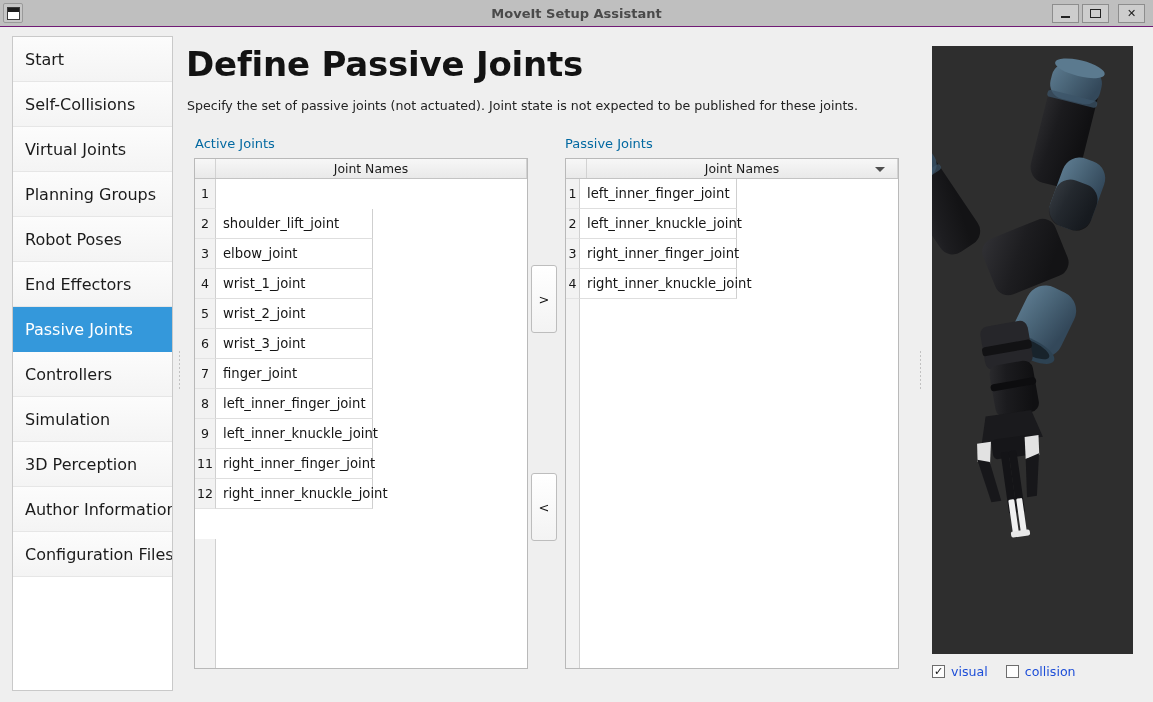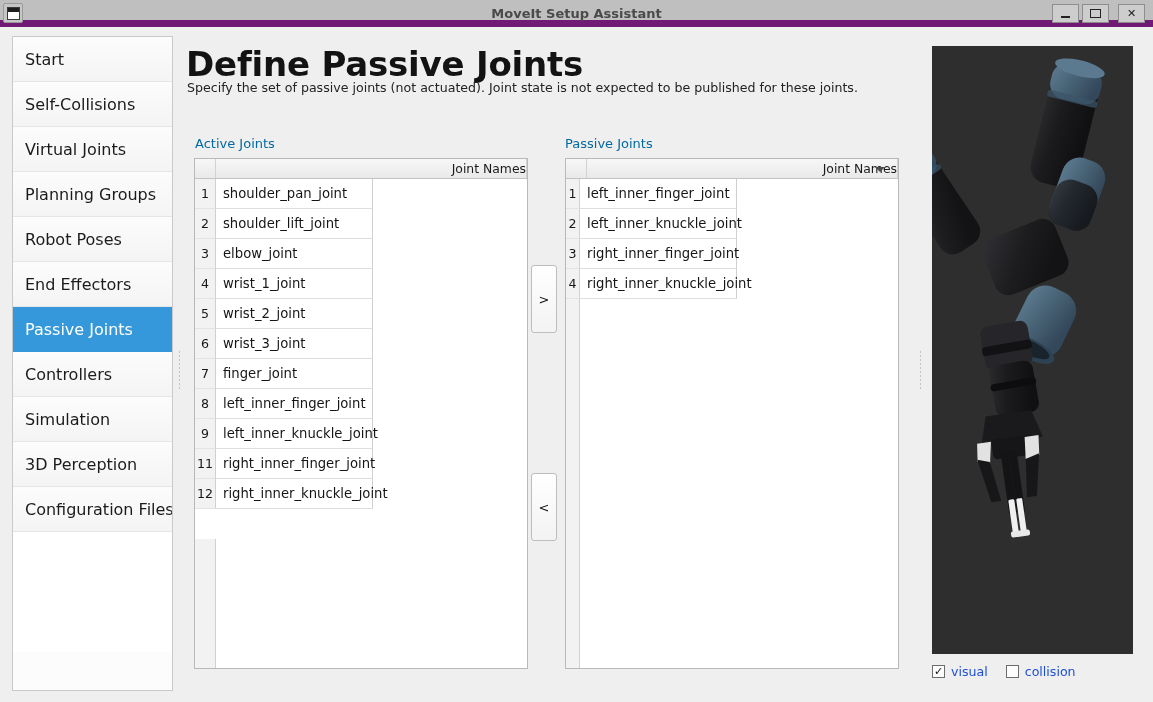--- a/index.html
+++ b/index.html
@@ -8,21 +8,21 @@
     width: 1153px; height: 702px;
     overflow: hidden;
     background: #efefef;
     font-family: "DejaVu Sans", "Liberation Sans", sans-serif;
   }
 
   
   #titlebar {
     position: absolute; left: 0; top: 0; width: 1153px; height: 27px;
     background: #bfbfbf;
-    border-bottom: 7px solid #701a75;
+    border-bottom: 1px solid #701a75;
   }
   #titlebar .tb-icon {
     position: absolute; left: 3px; top: 3px; width: 20px; height: 20px;
     background: #c6c6c6; border: 1px solid #9a9a9a; border-radius: 2px;
   }
   #titlebar .tb-icon .glyph {
     position: absolute; left: 3px; top: 3px; width: 13px; height: 13px;
     background: #fff; border: 1px solid #3a3a3a;
   }
   #titlebar .tb-icon .glyph::before {
@@ -82,21 +82,21 @@
   #splitter-right { left: 915px; top: 340px; height: 60px; }
 
   
   #main { position: absolute; left: 186px; top: 36px; width: 726px; height: 655px; }
   #page-title {
     position: absolute; left: 0; top: 8px;
     font-size: 34px; font-weight: bold; color: #131313;
     letter-spacing: -0.2px;
   }
   #page-desc {
-    position: absolute; left: 1px; top: 44px;
+    position: absolute; left: 1px; top: 62px;
     font-size: 12.6px; color: #232323;
   }
 
   .list-label {
     position: absolute; font-size: 13px; color: #0369a1;
   }
   #active-label { left: 9px; top: 100px; }
   #passive-label { left: 379px; top: 100px; }
 
   .tableframe {
@@ -111,21 +111,21 @@
     display: flex; height: 20px;
     background: linear-gradient(to bottom, #f7f7f7 0%, #e9e9e9 100%);
     border-bottom: 1px solid #c3c3c3;
   }
   .tbl-header .corner-cell {
     width: 21px; border-right: 1px solid #d2d2d2;
     background: linear-gradient(to bottom, #f7f7f7 0%, #e9e9e9 100%);
   }
   .tbl-header .col-head {
     position: relative;
-    display: flex; align-items: center; justify-content: flex-end;
+    display: flex; align-items: center; justify-content: center;
     font-size: 12.4px; color: #1b1b1b;
     background: linear-gradient(to bottom, #f7f7f7 0%, #e9e9e9 100%);
     border-right: 1px solid #d2d2d2;
   }
   #active-table .col-head { width: 312px; }
   #passive-table .col-head { width: 312px; }
   .sort-arrow {
     position: absolute; right: 12px; top: 8px;
     width: 0; height: 0;
     border-left: 5px solid transparent;
@@ -218,20 +218,21 @@
       <div class="nav-item"><span>Start</span></div>
       <div class="nav-item"><span>Self-Collisions</span></div>
       <div class="nav-item"><span>Virtual Joints</span></div>
       <div class="nav-item"><span>Planning Groups</span></div>
       <div class="nav-item"><span>Robot Poses</span></div>
       <div class="nav-item"><span>End Effectors</span></div>
       <div class="nav-item selected"><span>Passive Joints</span></div>
       <div class="nav-item"><span>Controllers</span></div>
       <div class="nav-item"><span>Simulation</span></div>
       <div class="nav-item"><span>3D Perception</span></div>
+      <div class="nav-item"><span>Author Information</span></div>
       <div class="nav-item"><span>Configuration Files</span></div>
     </div>
   <div id="sidebar-filler"></div>
 </div>
 
 <div class="splitter" id="splitter-left">
   <div class="dots"></div>
 </div>
 <div class="splitter" id="splitter-right">
   <div class="dots"></div>
@@ -247,21 +248,20 @@
   <div class="tableframe" id="active-table">
     <div class="tbl-header">
       <div class="corner-cell"></div>
       <div class="col-head">
         <span>Joint Names</span>
       </div>
     </div>
     <div class="tbl-body" id="active-body">
         <div class="row">
           <div class="rownum">1</div>
-          <div class="cell">shoulder_pan_joint</div>
         </div>
         <div class="row">
           <div class="rownum">2</div>
           <div class="cell">shoulder_lift_joint</div>
         </div>
         <div class="row">
           <div class="rownum">3</div>
           <div class="cell">elbow_joint</div>
         </div>
         <div class="row">

